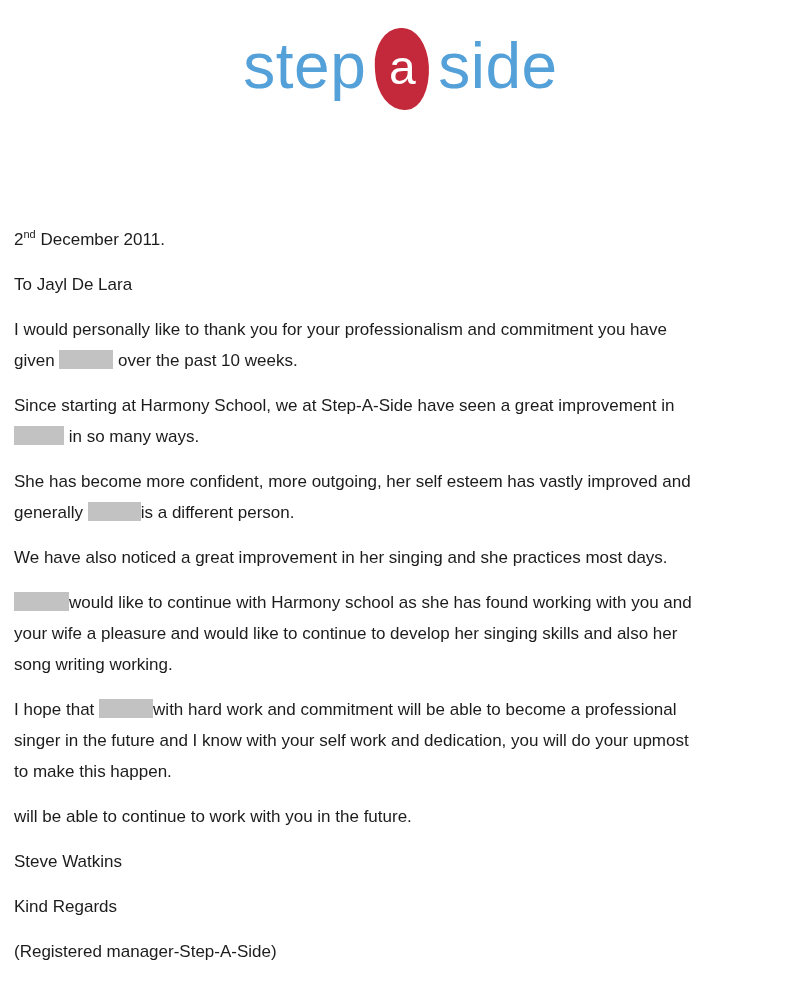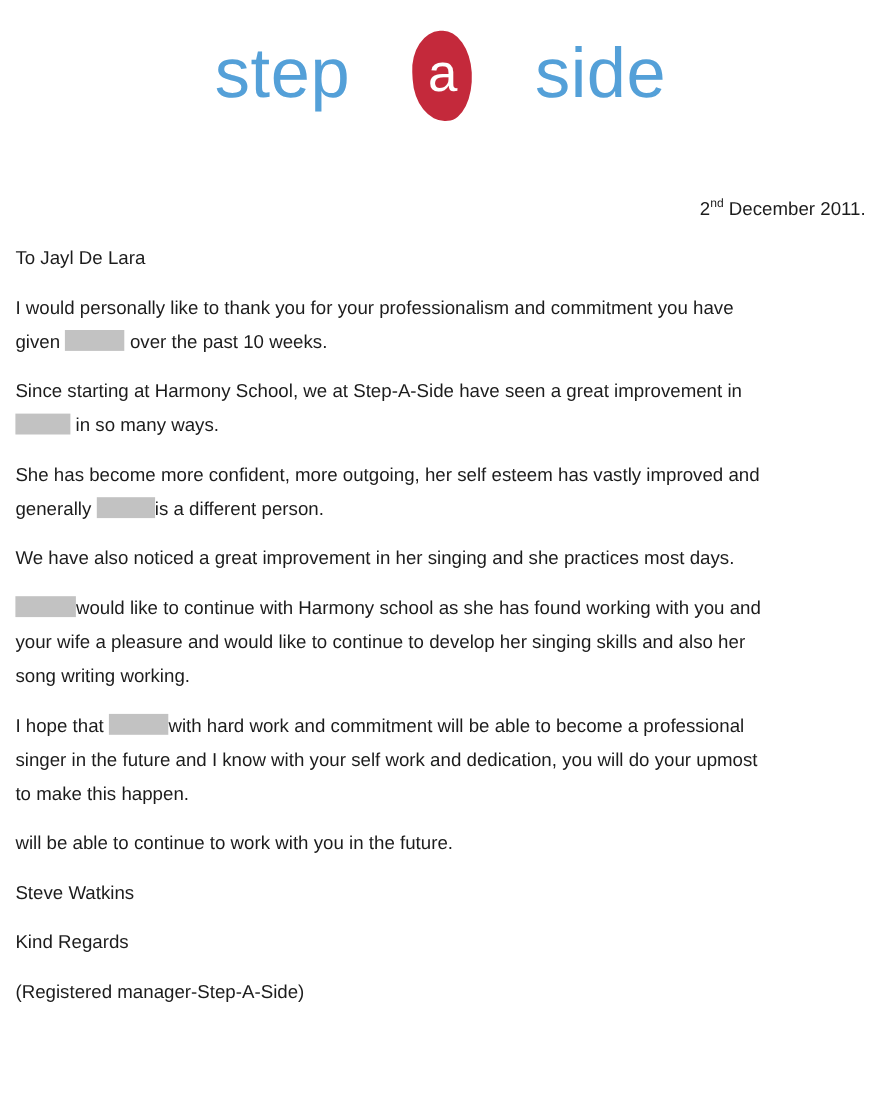--- a/index.html
+++ b/index.html
@@ -17,21 +17,20 @@
     background: #ffffff;
     position: relative;
   }
   
   .logo-row {
     margin-top: 24px;
     height: 90px;
     display: flex;
     align-items: center;
     justify-content: center;
-    gap: 48px;
   }
   .logo-word {
     font-size: 64px;
     font-weight: 300;
     letter-spacing: 0.5px;
     line-height: 1;
     padding-bottom: 6px;
   }
   .logo-badge {
     width: 54px;
@@ -48,21 +47,21 @@
     font-weight: 300;
     line-height: 1;
     transform: rotate(3deg) translateY(-1px);
   }
   
   .content {
     padding: 0 14px;
     font-size: 17px;
     line-height: 31px;
   }
-  .date-line { margin-top: 60px; text-align: right; }
+  .date-line { margin-top: 110px; }
   .block { margin-bottom: 14px; }
   sup.ordinal {
     font-size: 11px;
     vertical-align: super;
     line-height: 0;
   }
   .line { white-space: nowrap; }
   .redaction {
     display: inline-block;
     width: 53px;

